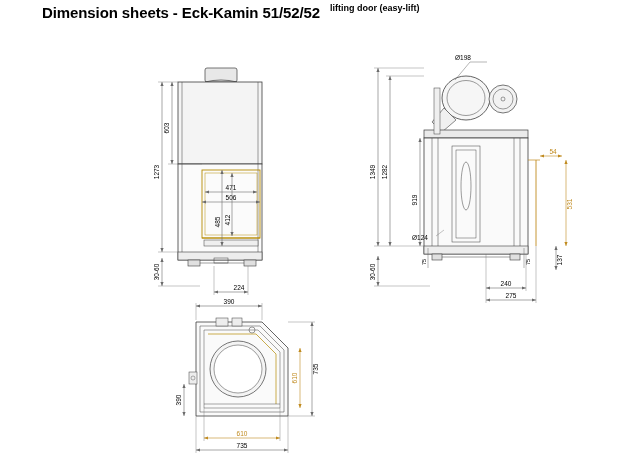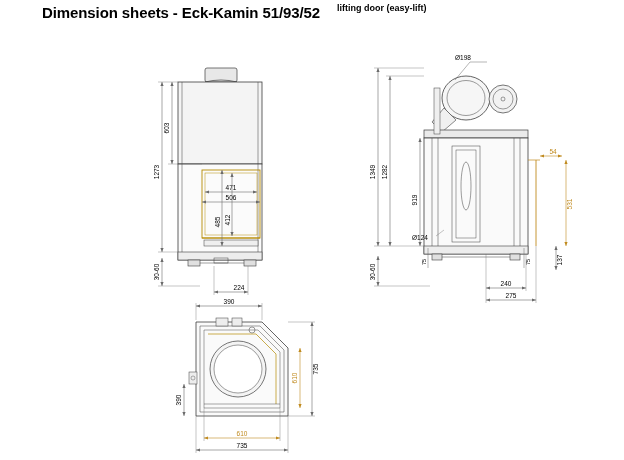--- a/index.html
+++ b/index.html
@@ -31,21 +31,21 @@
     color: #000;
     letter-spacing: -0.1px;
   }
   .title-sub {
     font-size: 9px;
     font-weight: bold;
     color: #000;
     vertical-align: top;
     position: relative;
     top: -1px;
-    margin-left: 17px;
+    margin-left: 10px;
   }
   svg.draw {
     position: absolute;
     left: 0;
     top: 0;
   }
   .dim-label {
     font-family: "Liberation Sans", sans-serif;
     font-size: 6.5px;
     fill: #000;
@@ -60,21 +60,21 @@
     font-size: 5.5px;
     fill: #000;
   }
 </style>
 </head>
 <body>
 
 <div id="page">
 
   <div class="title-wrap">
-    <span class="title-main">Dimension sheets - Eck-Kamin 51/93/52</span><span class="title-sub">lifting door (easy-lift)</span>
+    <span class="title-main">Dimension sheets - Eck-Kamin 51/52/52</span><span class="title-sub">lifting door (easy-lift)</span>
   </div>
 
   <svg class="draw" width="624" height="460" viewBox="0 0 624 460">
 
     <g>
 
       <rect x="205" y="68" width="32" height="14" rx="2" fill="#e8e8e8" stroke="#3c3c3c" stroke-width="0.7"></rect>
       <path d="M205 82 q16 -4 32 0" fill="none" stroke="#3c3c3c" stroke-width="0.7"></path>
 
       <rect x="178" y="82" width="84" height="82" fill="#f4f4f4" stroke="#3c3c3c" stroke-width="0.8"></rect>

